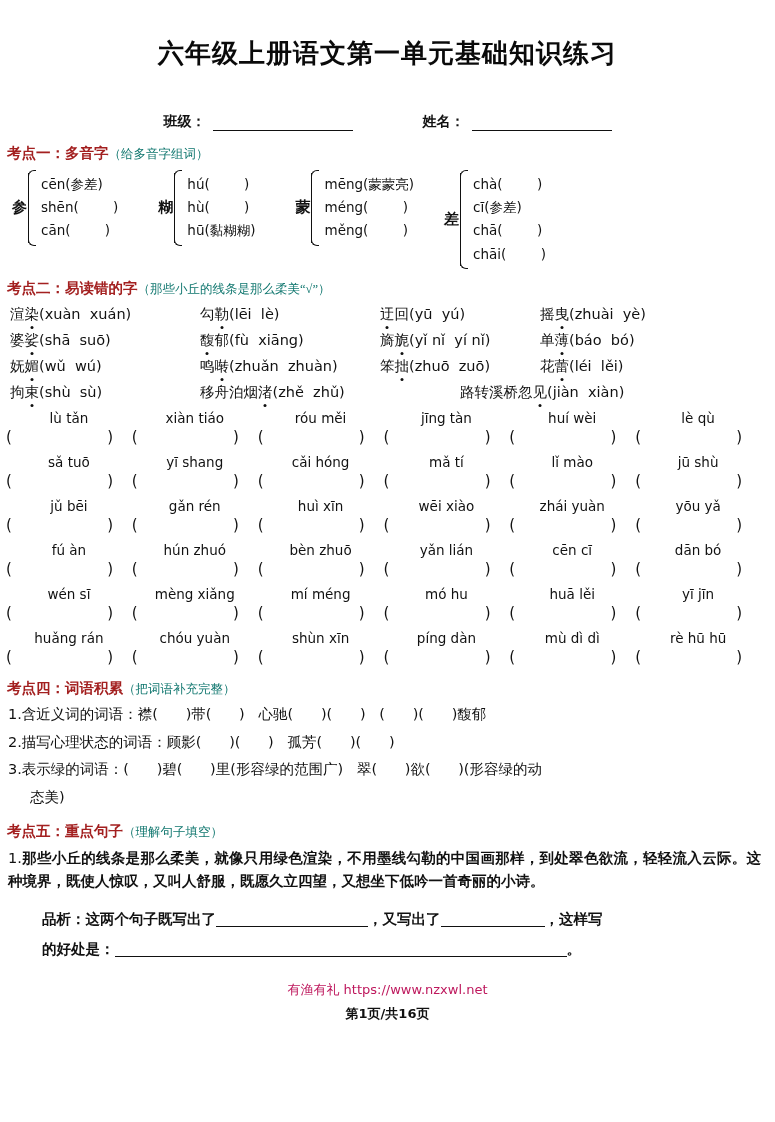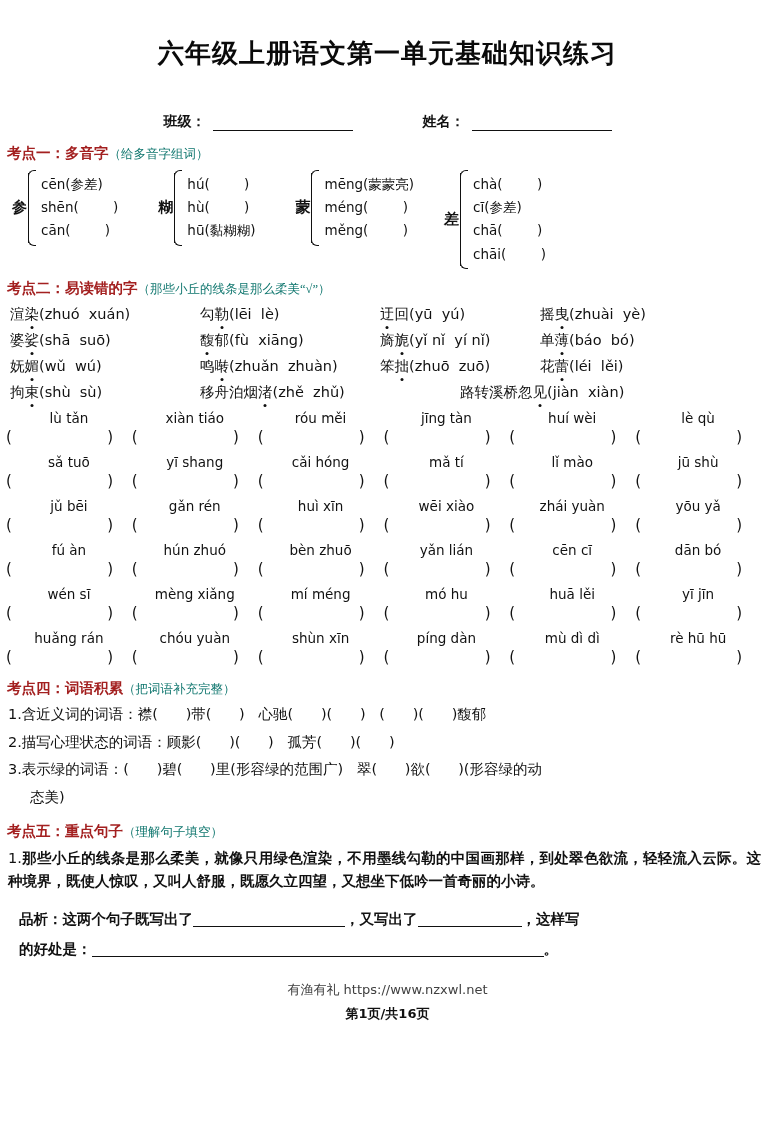--- a/index.html
+++ b/index.html
@@ -166,41 +166,41 @@
     padding-left: 8px;
     margin: 6px 14px 6px 0;
     font-size: 14.5px;
     line-height: 1.62;
     text-align: justify;
     font-family: "DejaVu Sans", "Liberation Sans", sans-serif;
     font-weight: bold;
   }
   .s5-para .num { font-weight: normal; }
   .s5-ans {
-    padding-left: 19px;
+    padding-left: 42px;
     margin: 10px 14px 0 0;
     font-size: 14.5px;
     font-family: "DejaVu Sans", "Liberation Sans", sans-serif;
     font-weight: bold;
     line-height: 2.1;
   }
   .ul-blank {
     display: inline-block;
     border-bottom: 1.5px solid #111;
     height: 15px;
     vertical-align: -3px;
   }
   .w190 { width: 152px; }
   .w120 { width: 104px; }
   .w520 { width: 452px; }
 
   
   .watermark {
     text-align: center;
-    color: #404040;
+    color: #be185d;
     font-size: 13px;
     margin-top: 16px;
     font-family: "DejaVu Sans", "Liberation Sans", sans-serif;
   }
   .pagefoot {
     text-align: center;
     font-weight: bold;
     font-size: 13px;
     margin-top: 6px;
     font-family: "DejaVu Sans", "Liberation Sans", sans-serif;
@@ -269,21 +269,21 @@
         <span class="poly-item">chāi(        )</span>
       </span>
     </div>
   </div>
 
   <div class="sec-head">
     <span class="kw">考点二：</span><span class="kw">易读错的字</span><span class="hint">（那些小丘的线条是那么柔美“√”）</span>
   </div>
   <div id="s2-rows">
       <div class="s2-row">
-        <span class="s2-cell" style="width: 190px; flex: 0 0 190px;"><span class="han">渲</span><span class="dotchar han">染</span><span>(zhuó  xuán)</span></span>
+        <span class="s2-cell" style="width: 190px; flex: 0 0 190px;"><span class="han">渲</span><span class="dotchar han">染</span><span>(xuàn  xuán)</span></span>
         <span class="s2-cell" style="width: 180px; flex: 0 0 180px;"><span class="han">勾</span><span class="dotchar han">勒</span><span>(lēi  lè)</span></span>
         <span class="s2-cell" style="width: 160px; flex: 0 0 160px;"><span class="dotchar han">迂</span><span class="han">回</span><span>(yū  yú)</span></span>
         <span class="s2-cell"><span class="han">摇</span><span class="dotchar han">曳</span><span>(zhuài  yè)</span></span>
       </div>
       <div class="s2-row">
         <span class="s2-cell" style="width: 190px; flex: 0 0 190px;"><span class="han">婆</span><span class="dotchar han">娑</span><span>(shā  suō)</span></span>
         <span class="s2-cell" style="width: 180px; flex: 0 0 180px;"><span class="dotchar han">馥</span><span class="han">郁</span><span>(fù  xiāng)</span></span>
         <span class="s2-cell" style="width: 160px; flex: 0 0 160px;"><span class="han">旖</span><span class="dotchar han">旎</span><span>(yǐ nǐ  yí nǐ)</span></span>
         <span class="s2-cell"><span class="han">单</span><span class="dotchar han">薄</span><span>(báo  bó)</span></span>
       </div>

